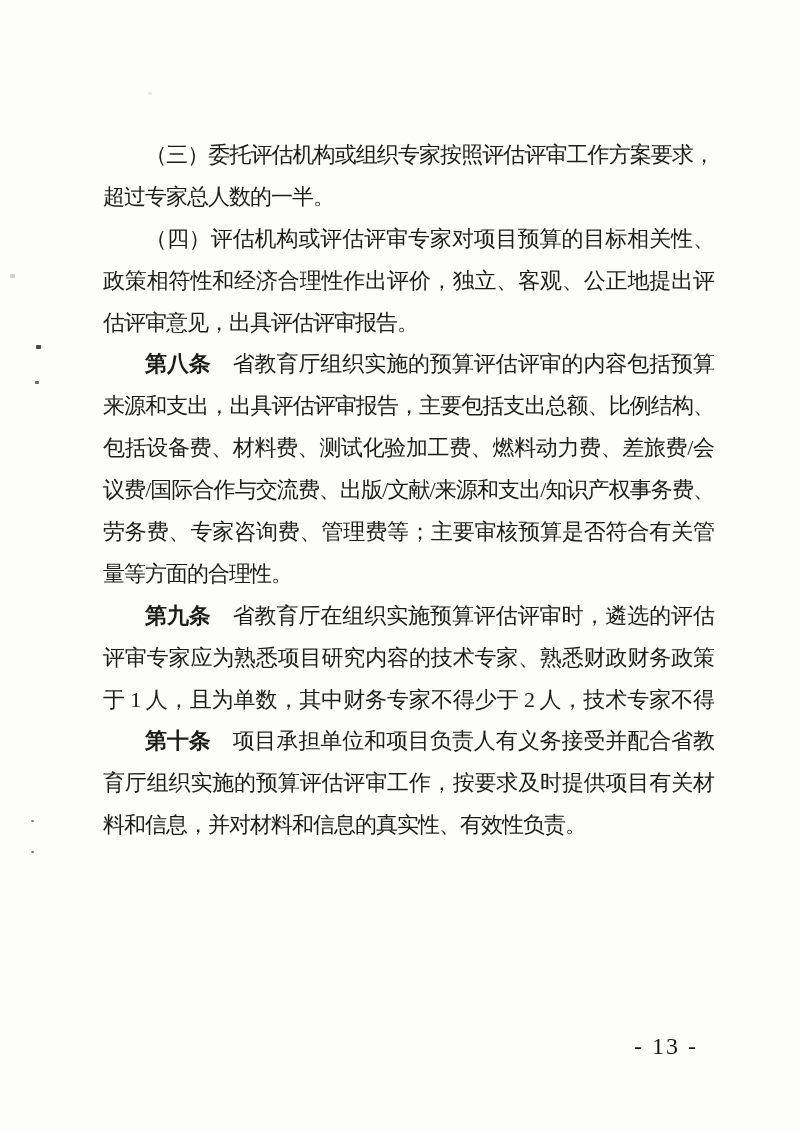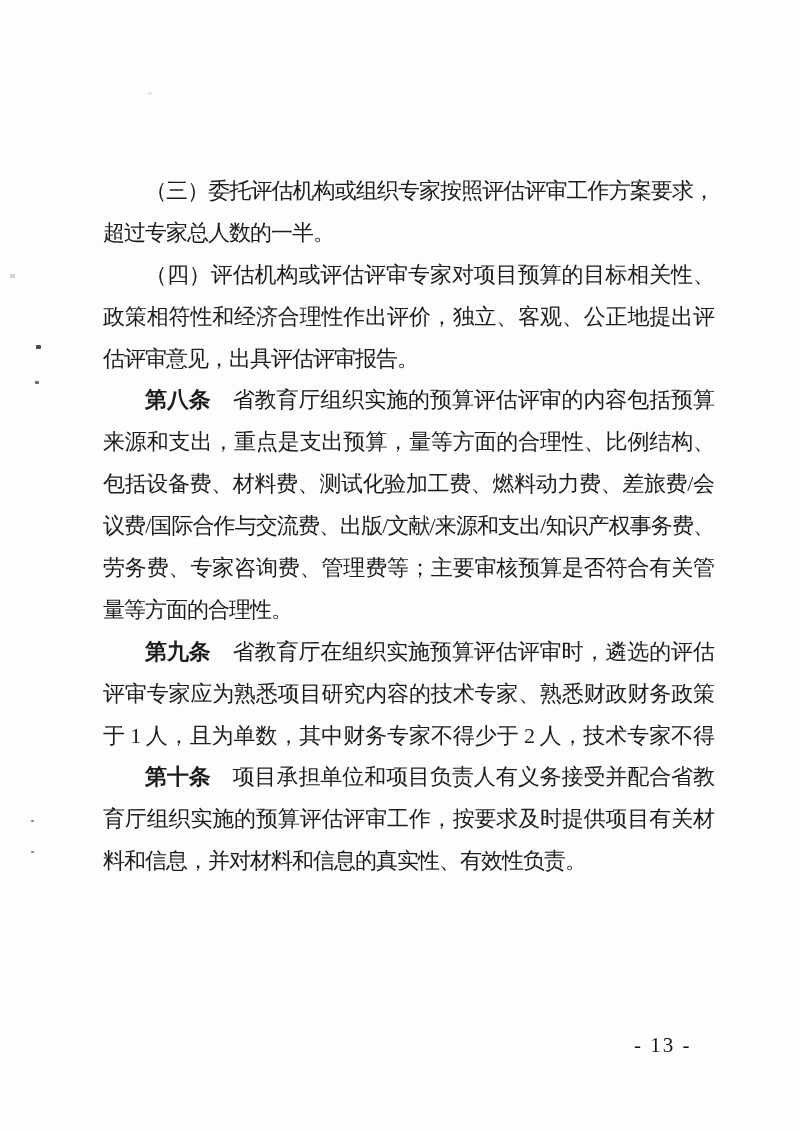--- a/index.html
+++ b/index.html
@@ -10,39 +10,38 @@
     overflow:hidden;
     font-family:"Liberation Serif","DejaVu Serif",serif;
     color:#1c1c1c;
   }
   .body-text{
     position:absolute;
     left:103px;top:134px;width:611px;
     font-size:22px;
     letter-spacing:-1px;
     line-height:41.9px;
-    margin-top:36px;
   }
   .line{
     height:41.9px;
     text-align:left;
     text-align-last:left;
   }
   .line.just{
     text-align:justify;
     text-align-last:justify;
   }
   .line.indent{
     padding-left:42px;
   }
   .line b{font-weight:bold;}
   .page-number{
     position:absolute;
     left:634px;top:1033px;
-    font-size:21px;
+    font-size:24px;
     letter-spacing:2px;
     font-family:"Liberation Serif","DejaVu Serif",serif;
     color:#161616;
     white-space:pre;
   }
   .mark{
     position:absolute;
     background:#2a2a2a;
     border-radius:1px;
   }
@@ -51,21 +50,21 @@
 <body>
 
 <div class="page">
   <div class="body-text">
       <div class="line indent just"><span>（三）委托评估机构或组织专家按照评估评审工作方案要求，</span></div>
       <div class="line"><span>超过专家总人数的一半。</span></div>
       <div class="line indent just"><span>（四）评估机构或评估评审专家对项目预算的目标相关性、</span></div>
       <div class="line just"><span>政策相符性和经济合理性作出评价，独立、客观、公正地提出评</span></div>
       <div class="line"><span>估评审意见，出具评估评审报告。</span></div>
       <div class="line indent just"><b>第八条</b><span>　省教育厅组织实施的预算评估评审的内容包括预算</span></div>
-      <div class="line just"><span>来源和支出，重点是支出预算，量等方面的合理性、比例结构、</span></div>
+      <div class="line just"><span>来源和支出，出具评估评审报告，主要包括支出总额、比例结构、</span></div>
       <div class="line just"><span>包括设备费、材料费、测试化验加工费、燃料动力费、差旅费/会</span></div>
       <div class="line just"><span>议费/国际合作与交流费、出版/文献/来源和支出/知识产权事务费、</span></div>
       <div class="line just"><span>劳务费、专家咨询费、管理费等；主要审核预算是否符合有关管</span></div>
       <div class="line"><span>量等方面的合理性。</span></div>
       <div class="line indent just"><b>第九条</b><span>　省教育厅在组织实施预算评估评审时，遴选的评估</span></div>
       <div class="line just"><span>评审专家应为熟悉项目研究内容的技术专家、熟悉财政财务政策</span></div>
       <div class="line just"><span>于 1 人，且为单数，其中财务专家不得少于 2 人，技术专家不得</span></div>
       <div class="line indent just"><b>第十条</b><span>　项目承担单位和项目负责人有义务接受并配合省教</span></div>
       <div class="line just"><span>育厅组织实施的预算评估评审工作，按要求及时提供项目有关材</span></div>
       <div class="line"><span>料和信息，并对材料和信息的真实性、有效性负责。</span></div>

